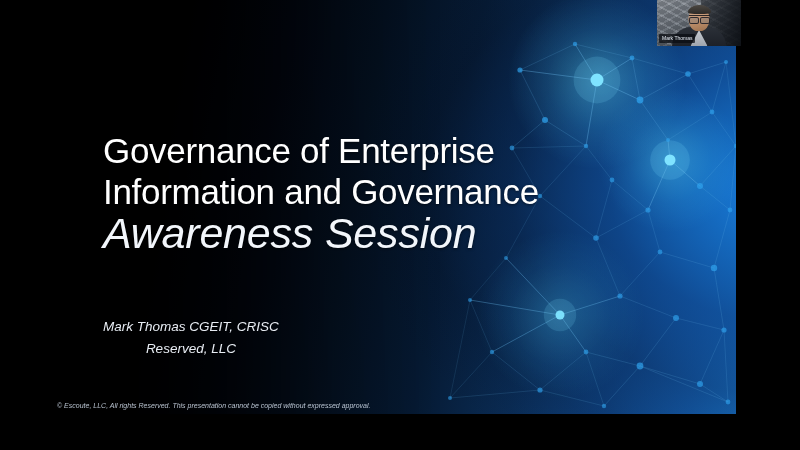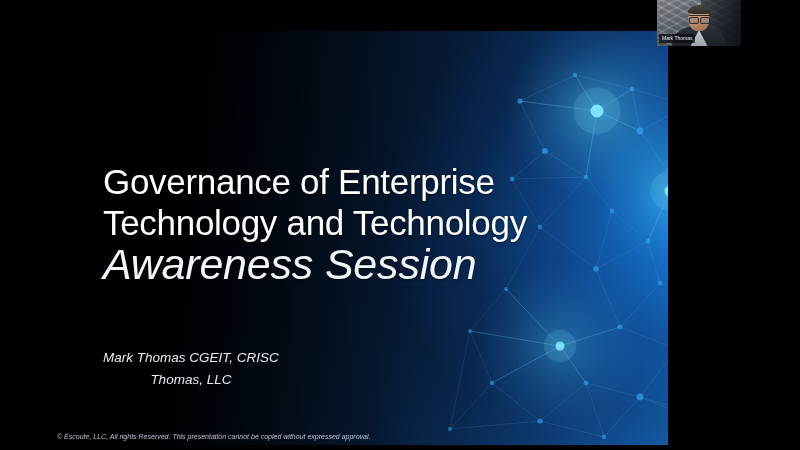--- a/index.html
+++ b/index.html
@@ -19,25 +19,24 @@
     height: 450px;
     background: #000000;
     overflow: hidden;
   }
 
   
   #slide {
     position: absolute;
     left: 0;
     top: 0;
-    width: 668px;
+    width: 736px;
     height: 414px;
     overflow: hidden;
     background: #000000;
-    margin-top: 31px;
   }
   .slide-bg-base {
     position: absolute;
     inset: 0;
     background:
       radial-gradient(ellipse 70% 90% at 108% 46%, #1c86e8 0%, rgba(20,105,190,0.92) 18%, rgba(14,70,140,0.72) 36%, rgba(9,40,86,0.45) 55%, rgba(4,16,40,0.16) 72%, rgba(0,0,0,0) 86%),
       linear-gradient(100deg, #000000 0%, #000000 22%, #02060f 36%, #04101f 48%, #061a33 60%, #0a2c55 72%, #0f4484 84%, #1663b6 94%, #1b7ad2 100%);
   }
   .slide-bg-glow {
     position: absolute;
@@ -341,27 +340,27 @@
           <circle cx="668" cy="140" r="2" fill="#2fa3ef" opacity="0.61"></circle>
           <circle cx="728" cy="402" r="2.4" fill="#2fa3ef" opacity="0.62"></circle>
           <circle cx="604" cy="406" r="2.2" fill="#2fa3ef" opacity="0.60"></circle>
         </g>
     </svg>
 
     <div class="slide-vignette"></div>
 
     <div class="slide-text">
       <div class="title-line">Governance of Enterprise</div>
-      <div class="title-line">Technology and Technology</div>
+      <div class="title-line">Information and Governance</div>
       <div class="subtitle-line">Awareness Session</div>
     </div>
 
     <div class="presenter">
       <div class="presenter-line">Mark Thomas CGEIT, CRISC</div>
-      <div class="presenter-line">Thomas, LLC</div>
+      <div class="presenter-line">Reserved, LLC</div>
     </div>
 
     <div class="copyright">© Escoute, LLC, All rights Reserved.  This presentation cannot be copied without expressed approval.</div>
   </div>
 
   <div id="webcam">
     <div class="cam-wall"></div>
     <div class="cam-wall-dark"></div>
     <div class="cam-person">
       <div class="cam-body">

